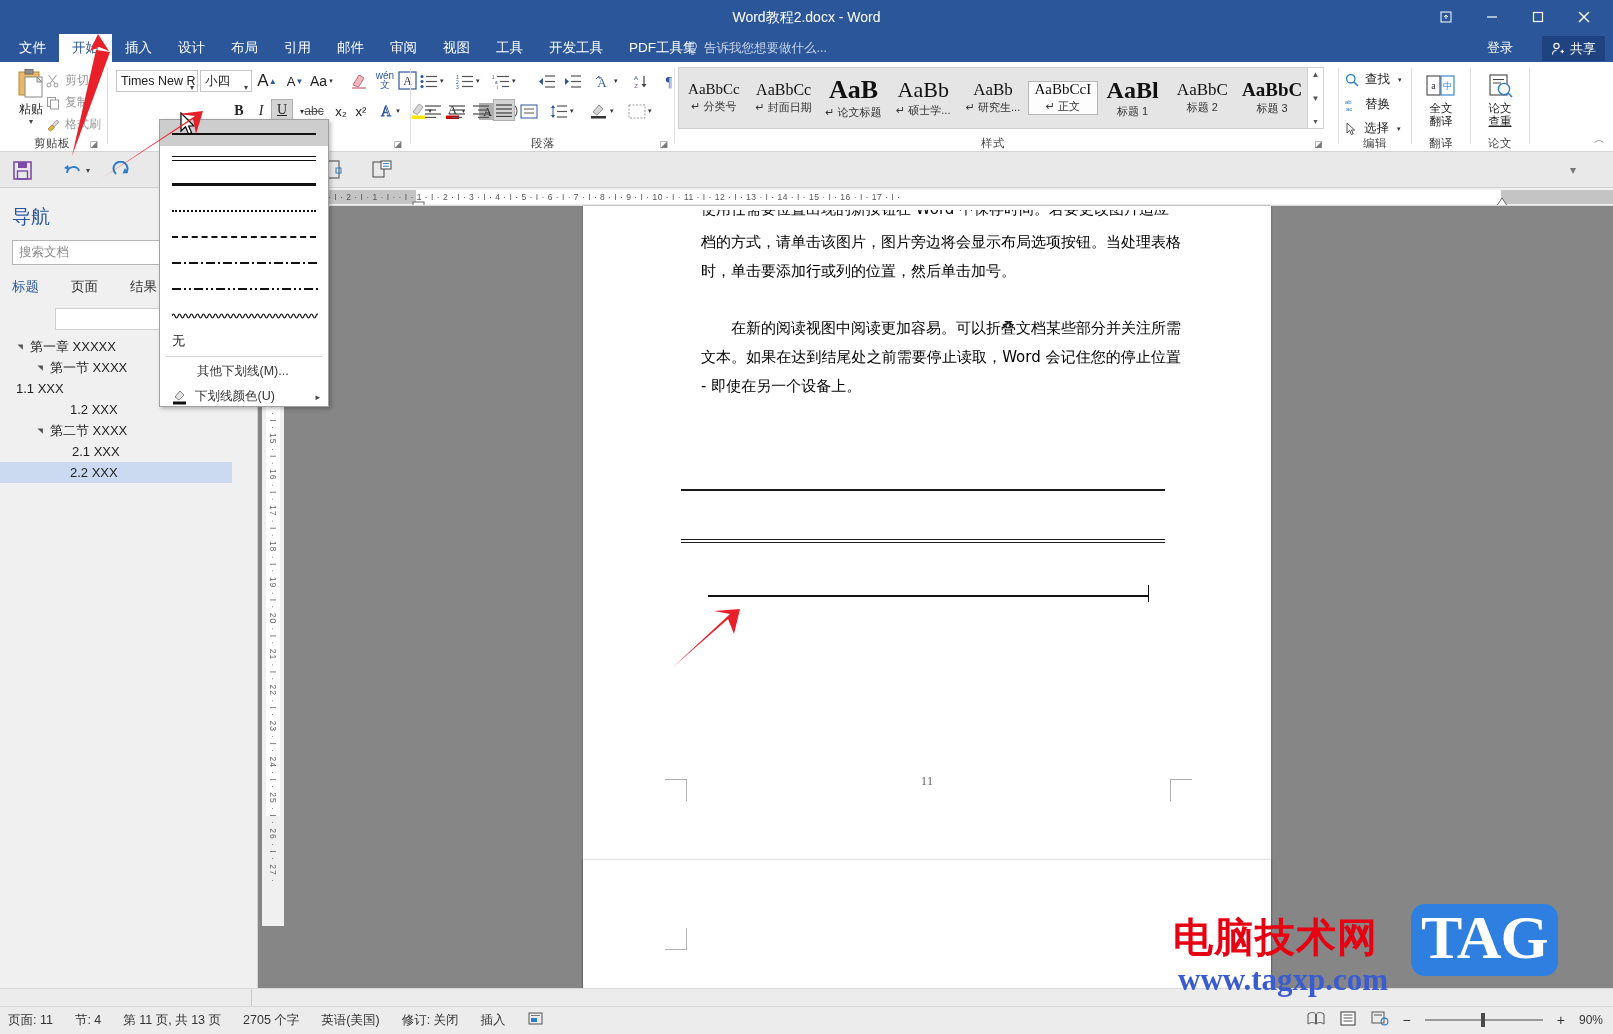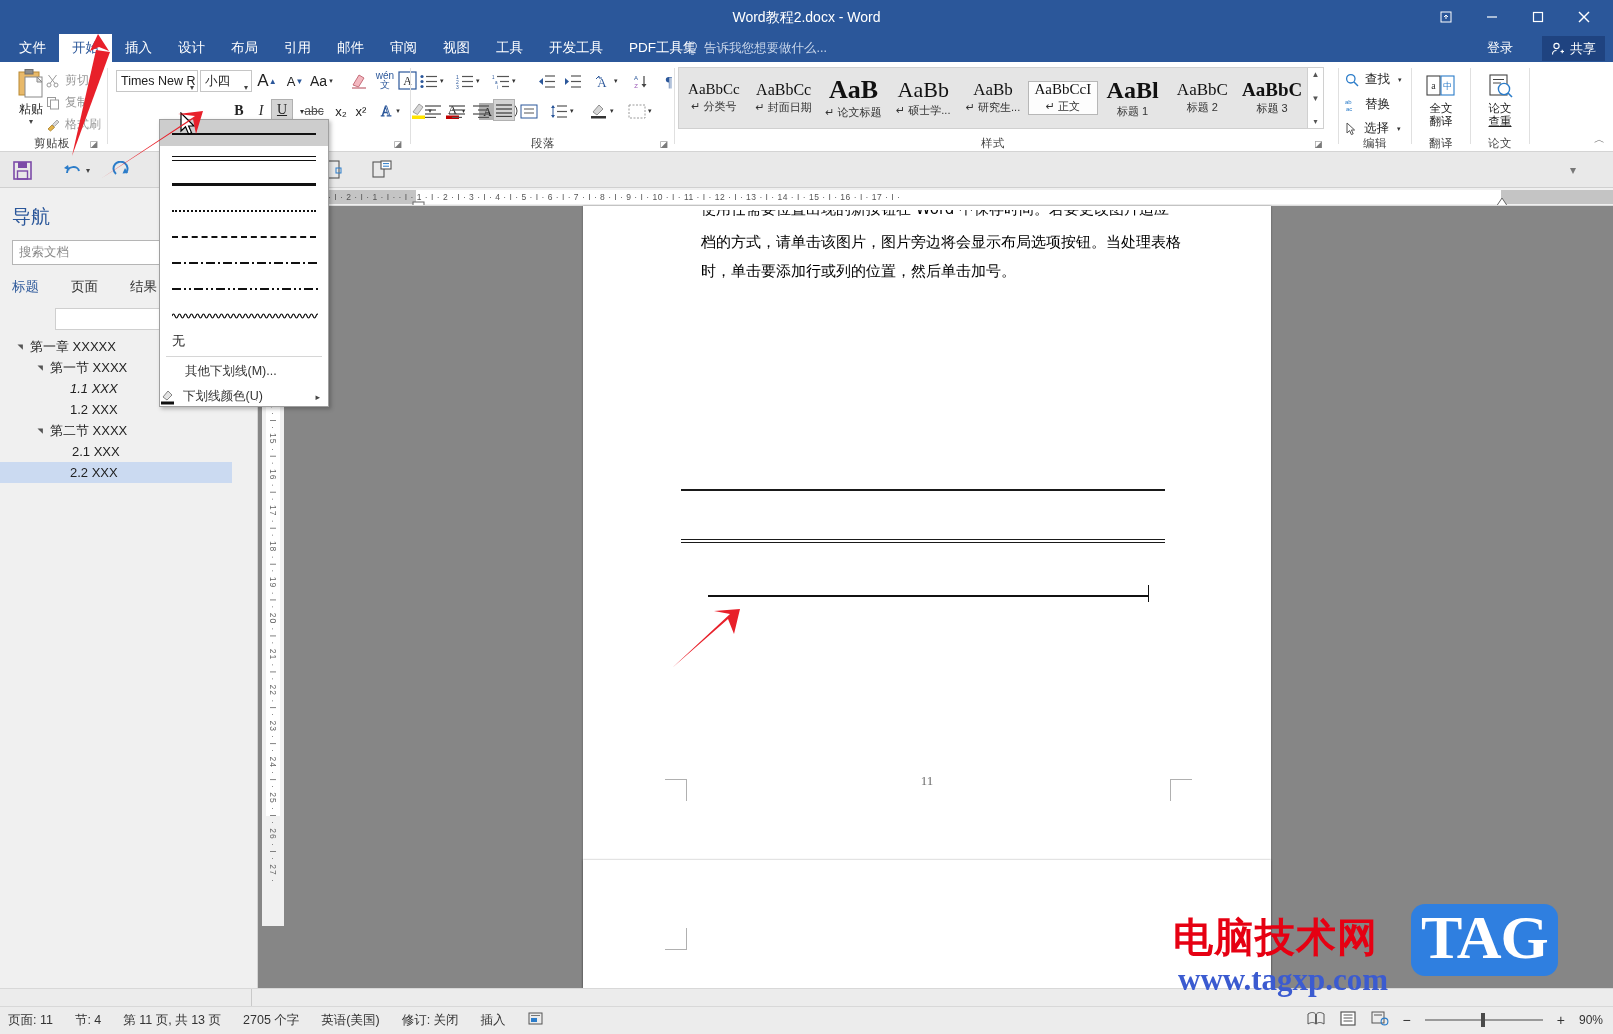--- a/index.html
+++ b/index.html
@@ -146,21 +146,21 @@
   
   .uldrop {
     position:absolute; left:159px; top:119px; width:170px; height:288px;
     background:#fff; border:1px solid #a0a0a0; box-shadow:2px 2px 4px rgba(0,0,0,.25);
     z-index:40;
   }
   .ul-opt { position:relative; height:26px; }
   .ul-opt.hl { background:#cdcdcd; }
   .ul-text { font-size:13px; color:#222; padding-left:12px; line-height:26px; }
   .ul-sep { height:1px; background:#d6d6d6; margin:2px 6px; }
-  .ul-menu-item { height:25px; display:flex; align-items:center; gap:7px; padding-left:0; font-size:12.5px; color:#333; }
+  .ul-menu-item { height:25px; display:flex; align-items:center; gap:7px; padding-left:12px; font-size:12.5px; color:#333; }
   .ul-grip { position:absolute; bottom:1px; left:0; width:100%; text-align:center; font-size:8px; color:#999; letter-spacing:2px; }
 
   
   .docarea { position:absolute; left:258px; top:188px; width:1355px; height:800px; background:#868686; }
   .hruler {
     position:absolute; left:316px; top:188px; width:1297px; height:18px;
     background:#f0f0f0; border-bottom:1px solid #dcdcdc; overflow:hidden;
   }
   .ruler-band { position:absolute; top:2px; height:14px; background:#c4c4c4; }
   .ruler-band.white { background:#ffffff; }
@@ -725,21 +725,21 @@
     </div>
     <div class="nav-list" id="navlist-host">
         <div class="nav-row" style="padding-left: 14px; margin-right: 0px;">
           <span class="tri" style="transform: rotate(-90deg);">◢</span>
           <span style="margin-left: 4px;">第一章 XXXXX</span>
         </div>
         <div class="nav-row" style="padding-left: 34px; margin-right: 0px;">
           <span class="tri" style="transform: rotate(-90deg);">◢</span>
           <span style="margin-left: 4px;">第一节 XXXX</span>
         </div>
-        <div class="nav-row" style="padding-left: 54px; margin-right: 0px; font-style: italic;">
+        <div class="nav-row" style="margin-right: 0px;">
           <span class="tri"></span>
           <span style="margin-left: 4px;">1.1 XXX</span>
         </div>
         <div class="nav-row" style="padding-left: 54px; margin-right: 0px;">
           <span class="tri"></span>
           <span style="margin-left: 4px;">1.2 XXX</span>
         </div>
         <div class="nav-row" style="padding-left: 34px; margin-right: 0px;">
           <span class="tri" style="transform: rotate(-90deg);">◢</span>
           <span style="margin-left: 4px;">第二节 XXXX</span>
@@ -777,20 +777,21 @@
     <div class="vruler-band"></div>
     <div class="vruler-ticks">· 14 · I · 15 · I · 16 · I · 17 · I · 18 · I · 19 · I · 20 · I · 21 · I · 22 · I · 23 · I · 24 · I · 25 · I · 26 · I · 27 ·</div>
   </div>
 
   <div class="page page1">
 
     <div style="position:absolute; left:118px; top:4px; width:478px; height:14px; overflow:hidden;">
       <div class="doc-p" style="margin-top:-15px; color:#000;">使用任需要位置出现的新按钮在 Word 中保存时间。若要更改图片适应文</div>
     </div>
     <div class="doc-p" style="position:absolute; left:118px; top:22px; width:480px; text-align:justify;">档的方式，请单击该图片，图片旁边将会显示布局选项按钮。当处理表格时，单击要添加行或列的位置，然后单击加号。</div>
+    <div class="doc-p" style="position:absolute; left:118px; top:108px; width:480px; text-align:justify; text-indent:30px;">在新的阅读视图中阅读更加容易。可以折叠文档某些部分并关注所需文本。如果在达到结尾处之前需要停止读取，Word 会记住您的停止位置 - 即使在另一个设备上。</div>
 
     <div style="position:absolute; left:105px; top:224px; width:462px; height:5px; overflow:hidden;">
       
     </div>
     <div style="position:absolute; left:98px; top:283px; width:484px; height:2px; background:#1a1a1a;"></div>
     <div style="position:absolute; left:98px; top:333px; width:484px; height:4px; border-top:1.6px solid #1a1a1a; border-bottom:1.6px solid #1a1a1a;"></div>
     <div style="position:absolute; left:125px; top:389px; width:441px; height:2px; background:#111;"></div>
     <div style="position:absolute; left:565px; top:379px; width:1px; height:17px; background:#111;"></div>
 
     <div class="mark" style="position:absolute; left:82px; top:573px; width:22px; height:22px; border-top:1px solid #b0b0b0; border-right:1px solid #b0b0b0;"></div>

